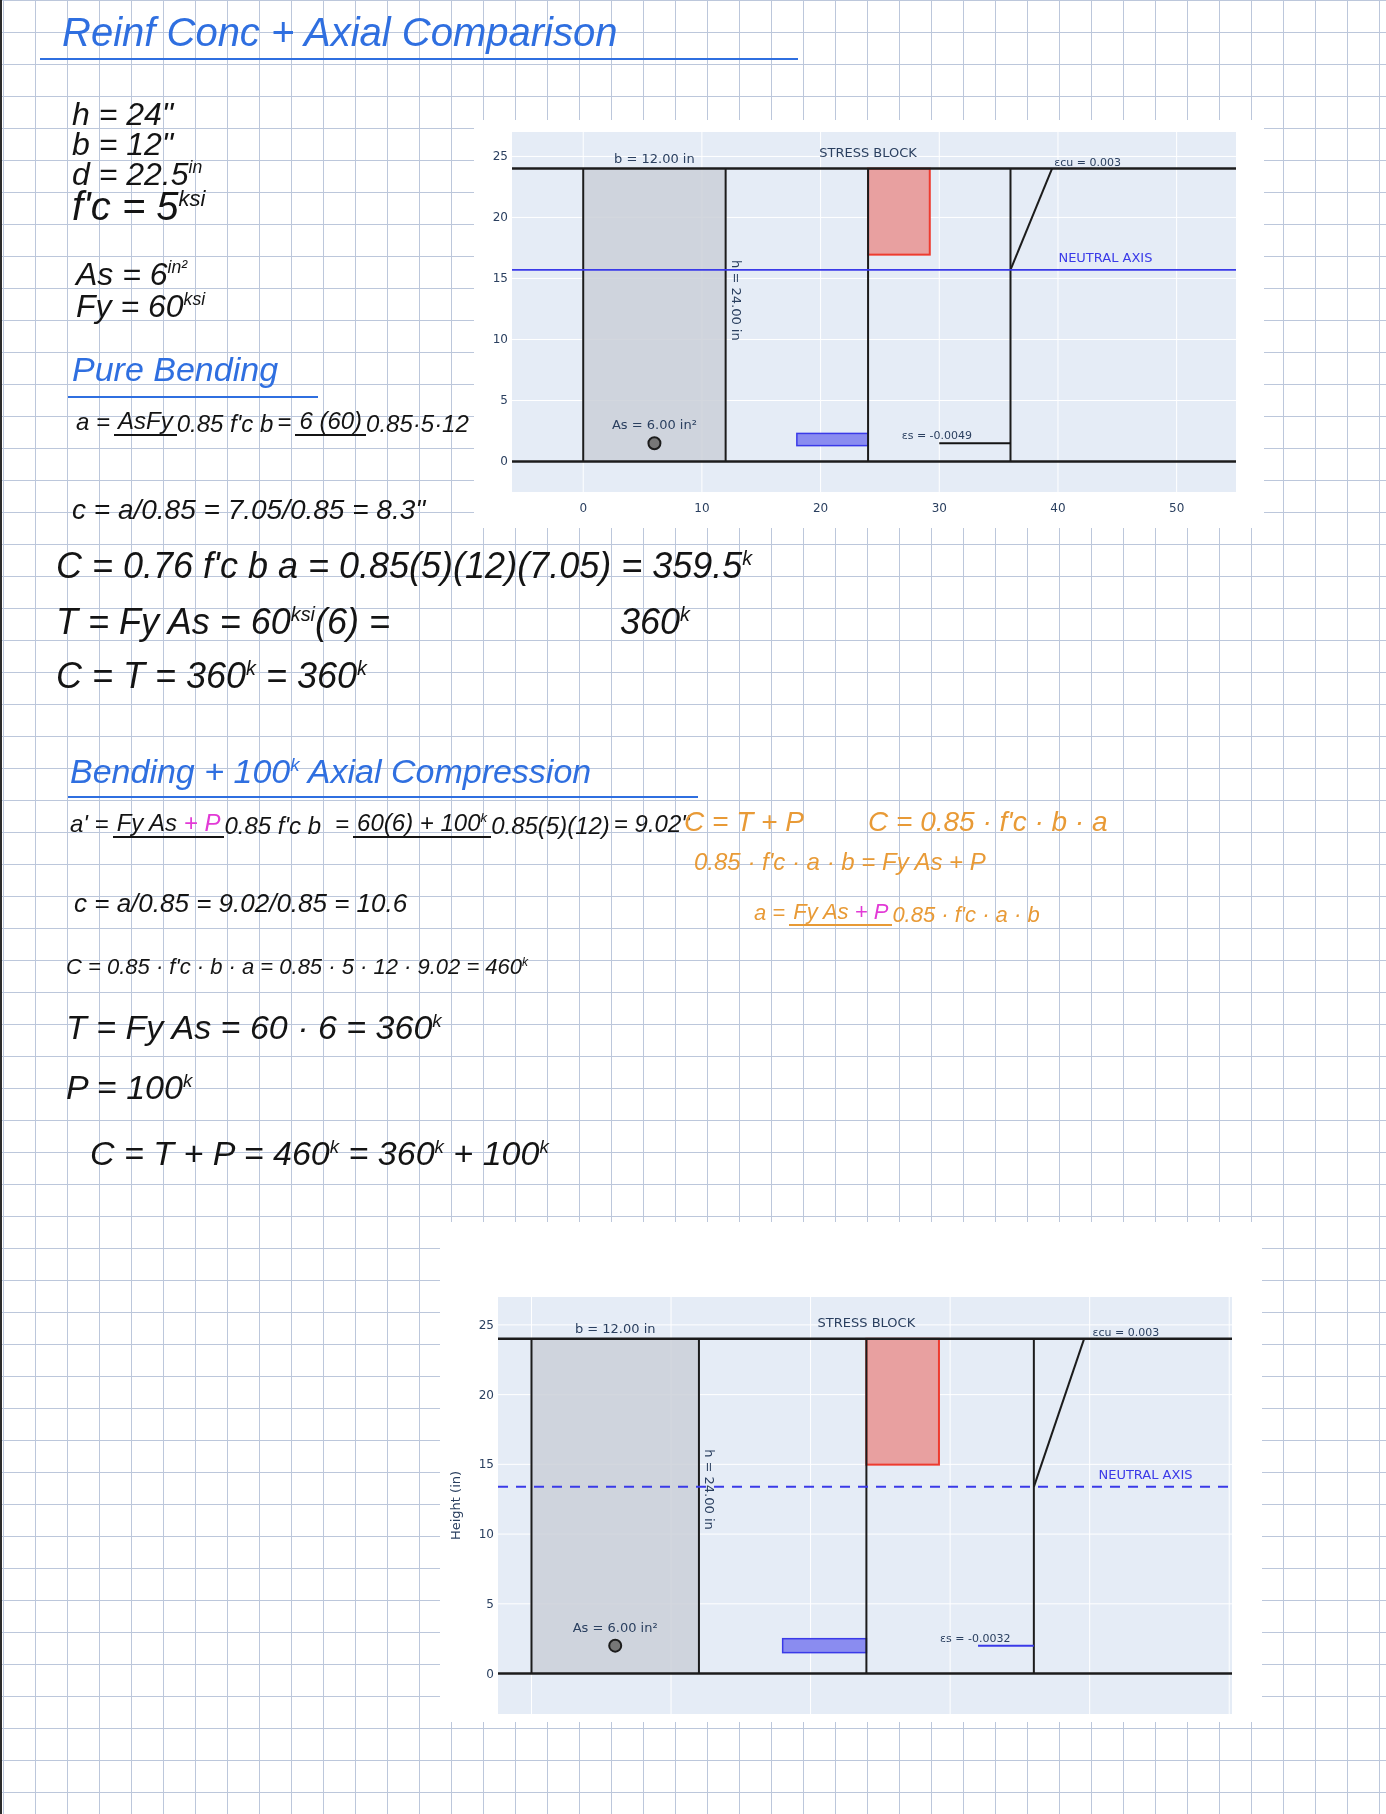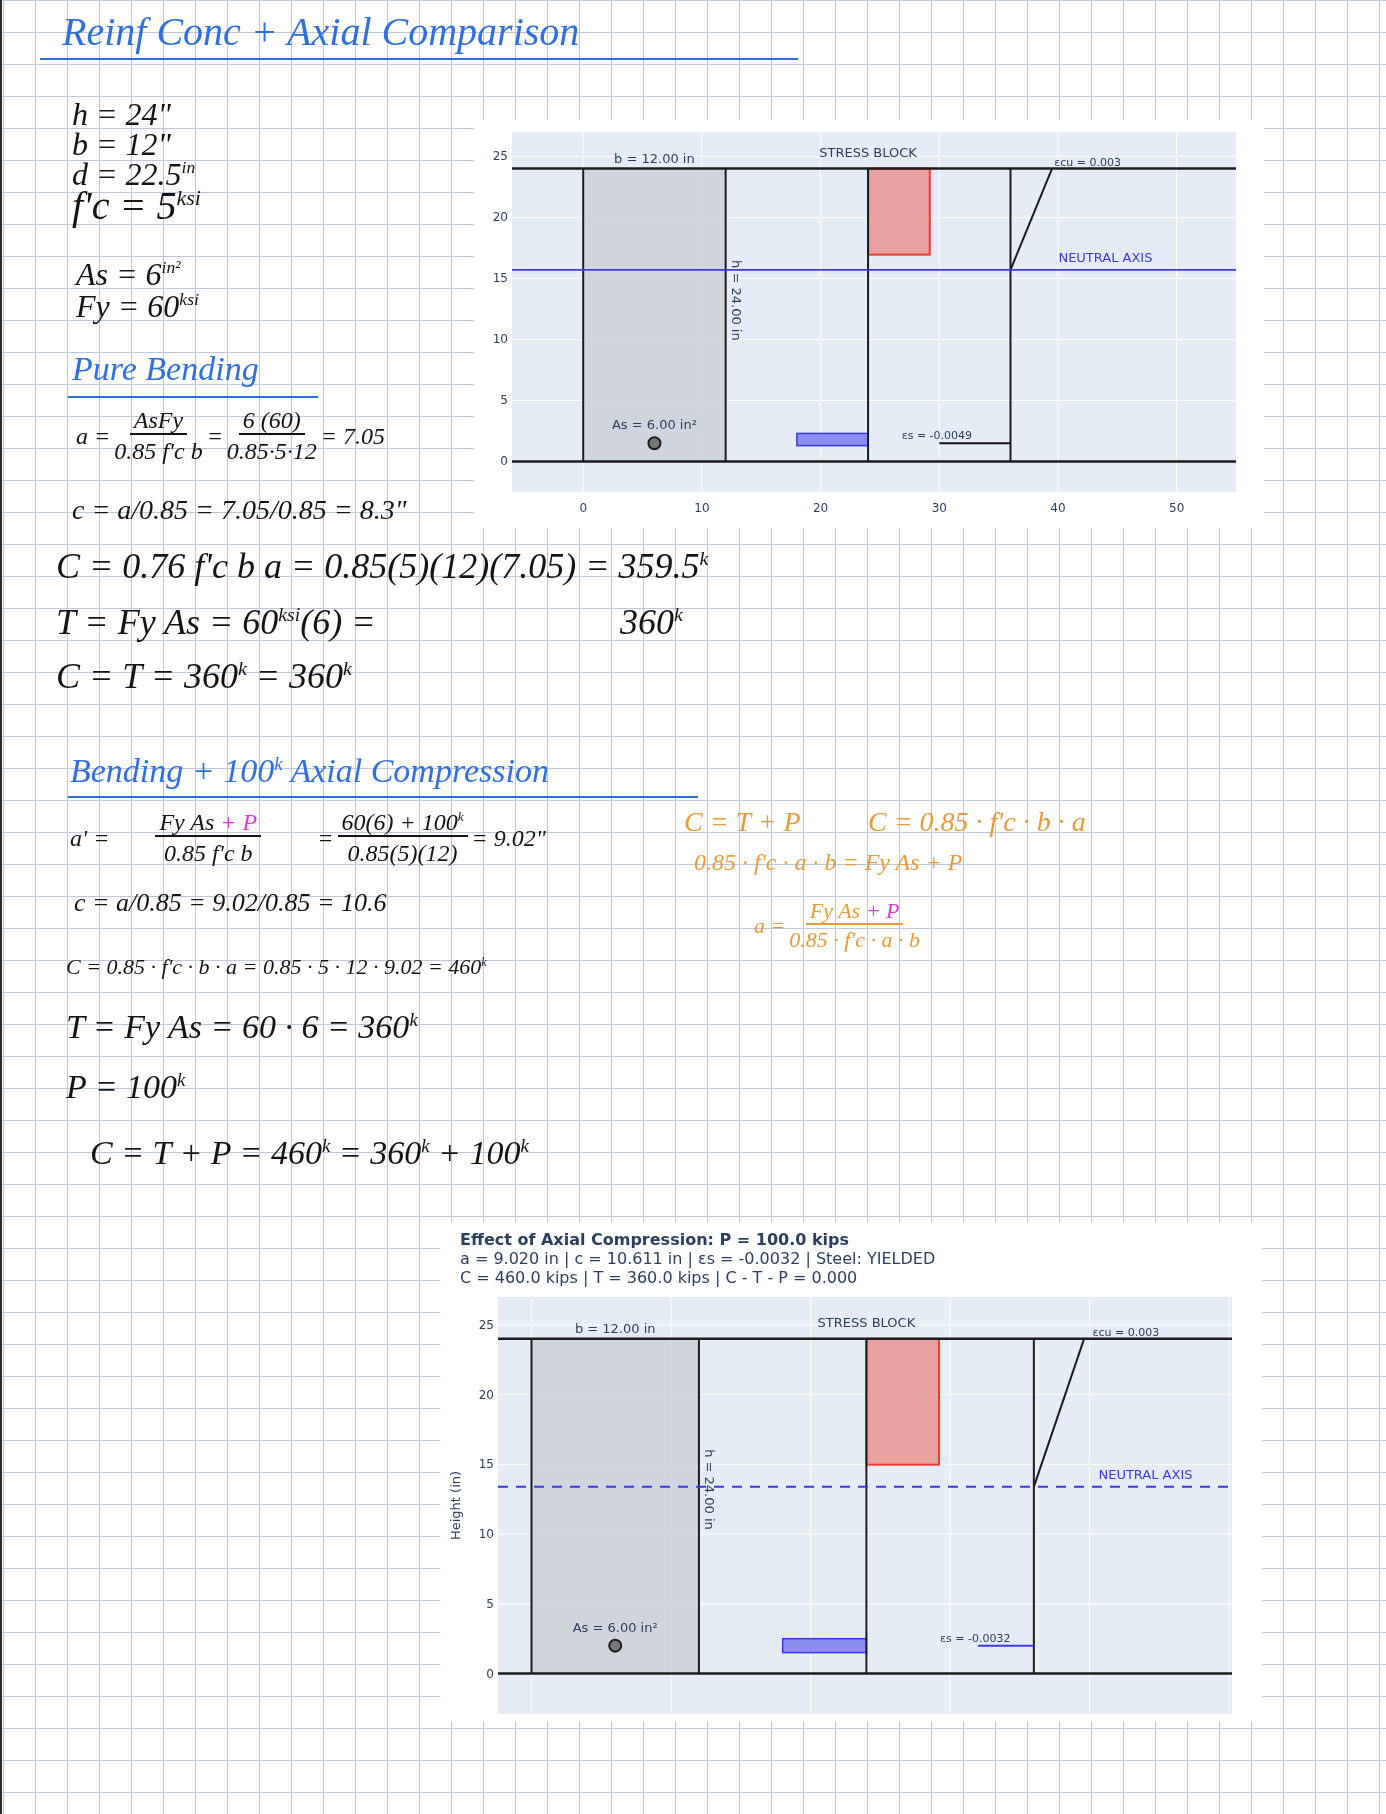--- a/index.html
+++ b/index.html
@@ -7,26 +7,26 @@
     width: 1386px; height: 1814px; position: relative; overflow: hidden;
     background-color: #ffffff;
     background-image:
       linear-gradient(to right, #bcc7db 1px, transparent 1px),
       linear-gradient(to bottom, #bcc7db 1px, transparent 1px);
     background-size: 32px 32px;
     background-position: 3px 0px;
     font-family: "DejaVu Sans", sans-serif;
   }
   .left-edge { position: absolute; left: 0; top: 0; width: 2px; height: 1814px; background: #2a2a2a; }
-  .hw { position: absolute; font-family: Liberation Serif, serif; font-style: italic; white-space: nowrap; color: #141414; line-height: 1; }
+  .hw { position: absolute; font-family: Liberation Sans, sans-serif; font-style: italic; white-space: nowrap; color: #141414; line-height: 1; }
   .hw.blue { color: #2f6fe0; }
   .hw.orange { color: #e89a36; }
   .hw .pink { color: #e23ad6; }
   .ul { position: absolute; height: 2px; background: #2f6fe0; }
-  .frac { display: inline-flex; flex-direction: column; align-items: center; vertical-align: middle; margin: 0 4px; }
+  .frac { display: inline-flex; flex-direction: row; align-items: center; vertical-align: middle; margin: 0 4px; }
   .frac .num { border-bottom: 2px solid currentColor; padding: 0 4px 1px 4px; }
   .frac .den { padding-top: 4px; }
   sup { font-size: 0.55em; }
   .chart-wrap { position: absolute; background: #ffffff; }
   .chart-wrap svg { display: block; }
   .chart-title { position: absolute; font-family: "DejaVu Sans", sans-serif; color: #2a3f5f; white-space: nowrap; }
   .chart-title .t1 { font-weight: bold; font-size: 16px; }
   .chart-title .t2 { font-size: 16px; }
 </style>
 </head>
@@ -185,25 +185,20 @@
       <text x="180.4262295081967" y="309.1864406779661" text-anchor="middle" font-size="13" fill="#2a3f5f" font-family="&quot;DejaVu Sans&quot;, sans-serif">As = 6.00 in²</text>
       <text x="0" y="0" text-anchor="middle" font-size="13" fill="#2a3f5f" font-family="&quot;DejaVu Sans&quot;, sans-serif" transform="translate(257.6393442622951,180.40677966101694) rotate(90)">h = 24.00 in</text>
       <text x="394.0655737704918" y="36.610169491525426" text-anchor="middle" font-size="13" fill="#2a3f5f" font-family="&quot;DejaVu Sans&quot;, sans-serif">STRESS BLOCK</text>
       <text x="613.639344262295" y="45.610169491525426" text-anchor="middle" font-size="11" fill="#2a3f5f" font-family="&quot;DejaVu Sans&quot;, sans-serif">εcu = 0.003</text>
       <text x="462.90491803278684" y="319.1864406779661" text-anchor="middle" font-size="11" fill="#2a3f5f" font-family="&quot;DejaVu Sans&quot;, sans-serif">εs = -0.0049</text>
       <text x="631.4426229508197" y="141.8983050847458" text-anchor="middle" font-size="13" fill="#3a3ae8" font-family="&quot;DejaVu Sans&quot;, sans-serif">NEUTRAL AXIS</text>
     </svg>
 </div>
 
 <div class="chart-wrap" style="left:440px; top:1222px; width:822px; height:500px;">
-  <div class="chart-title" style="left:20px; top:8px;">
-    <div class="t1">Effect of Axial Compression: P = 100.0 kips</div>
-    <div class="t2">a = 9.020 in | c = 10.611 in | εs = -0.0032 | Steel: YIELDED</div>
-    <div class="t2">C = 460.0 kips | T = 360.0 kips | C - T - P = 0.000</div>
-  </div>
   <svg id="chart1" width="822" height="500">
       <rect x="58" y="75" width="734" height="417" fill="#e5ecf6"></rect>
       <line x1="91.49049429657794" x2="91.49049429657794" y1="75" y2="492" stroke="#ffffff" stroke-width="1"></line>
       <text x="91.49049429657794" y="512" text-anchor="middle" font-size="12" fill="#2a3f5f" font-family="&quot;DejaVu Sans&quot;, sans-serif">0</text>
       <line x1="231.03422053231938" x2="231.03422053231938" y1="75" y2="492" stroke="#ffffff" stroke-width="1"></line>
       <text x="231.03422053231938" y="512" text-anchor="middle" font-size="12" fill="#2a3f5f" font-family="&quot;DejaVu Sans&quot;, sans-serif">10</text>
       <line x1="370.5779467680608" x2="370.5779467680608" y1="75" y2="492" stroke="#ffffff" stroke-width="1"></line>
       <text x="370.5779467680608" y="512" text-anchor="middle" font-size="12" fill="#2a3f5f" font-family="&quot;DejaVu Sans&quot;, sans-serif">20</text>
       <line x1="510.12167300380224" x2="510.12167300380224" y1="75" y2="492" stroke="#ffffff" stroke-width="1"></line>
       <text x="510.12167300380224" y="512" text-anchor="middle" font-size="12" fill="#2a3f5f" font-family="&quot;DejaVu Sans&quot;, sans-serif">30</text>

